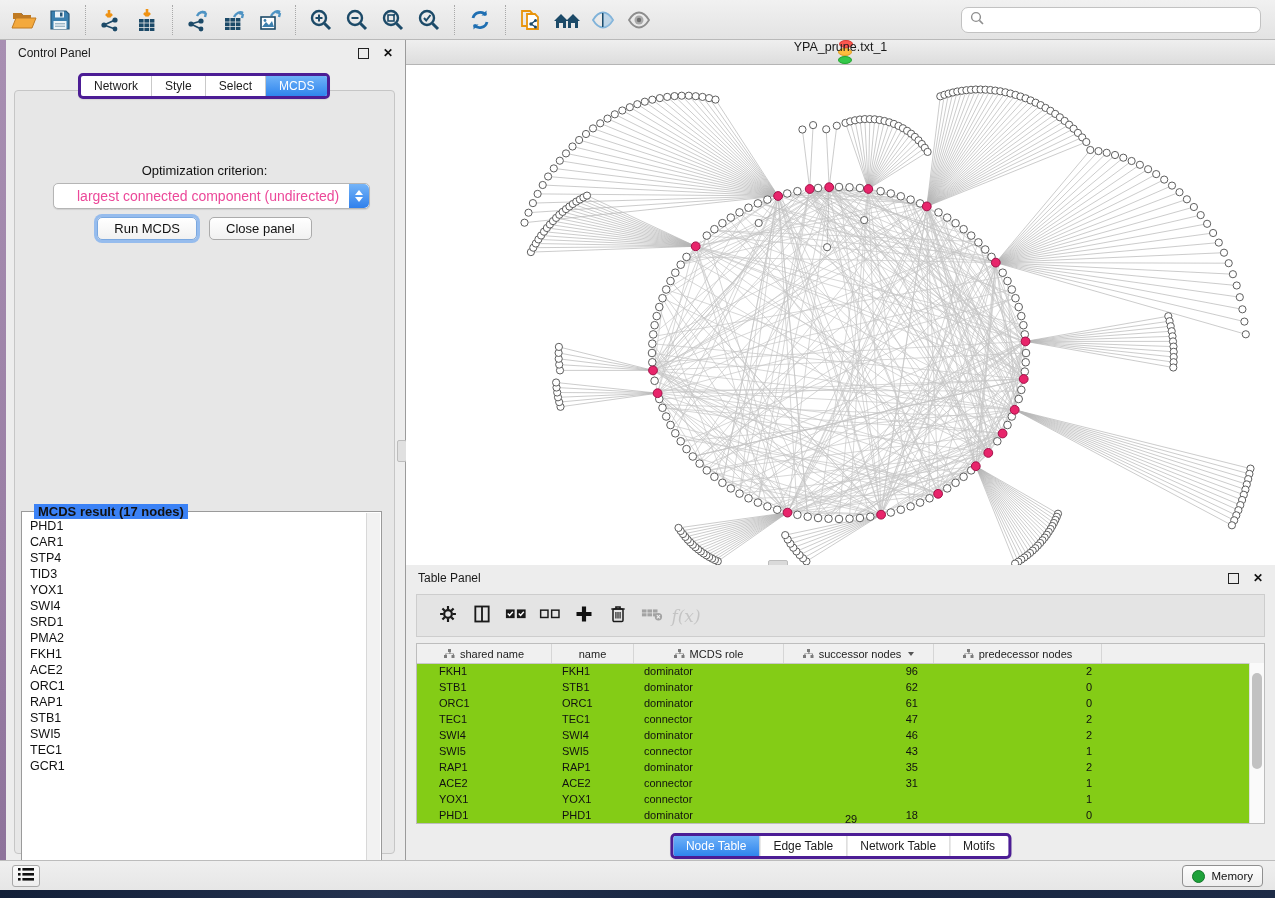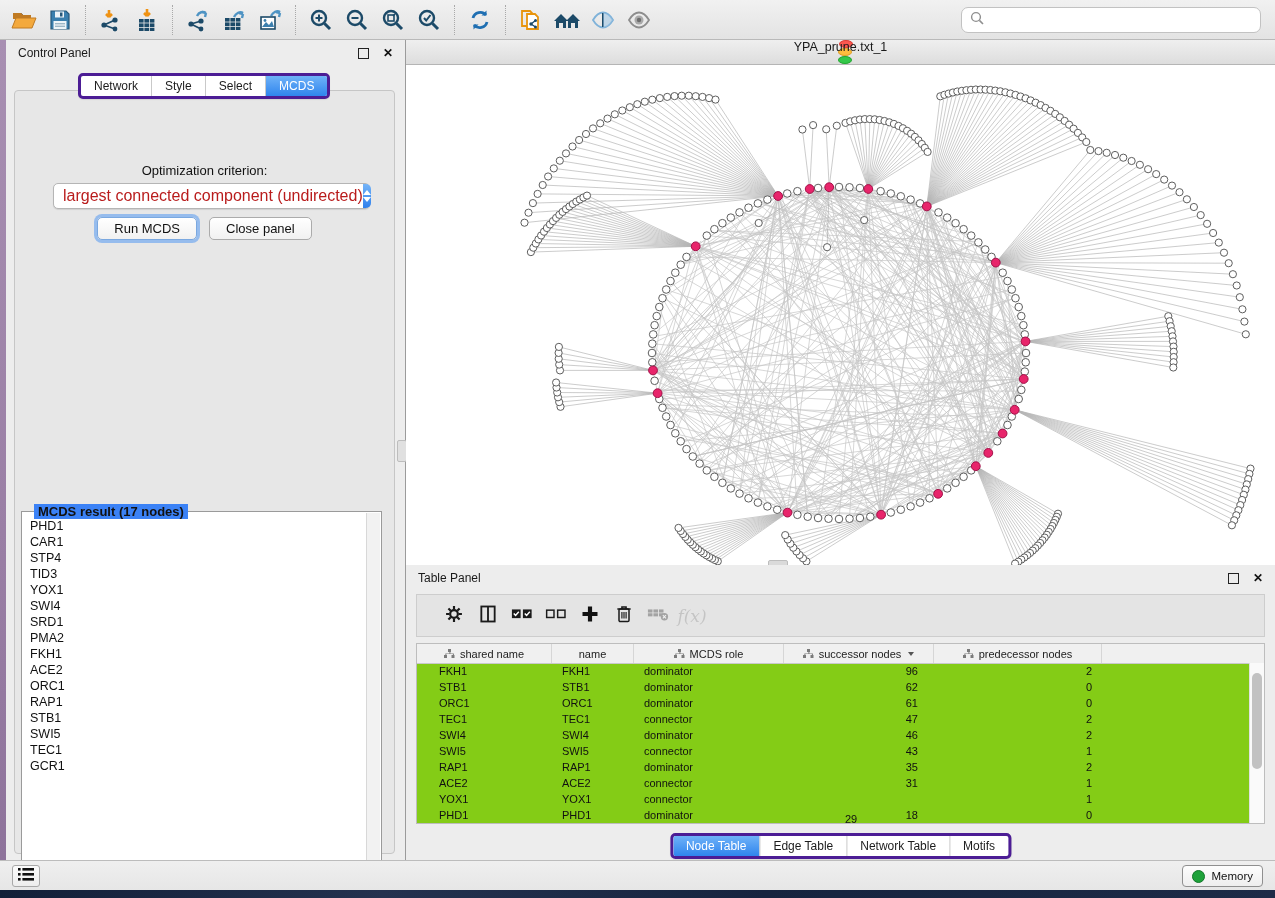--- a/index.html
+++ b/index.html
@@ -36,21 +36,21 @@
   .seg{display:flex;border:3px solid #4c1d95;border-radius:5px;background:#fff;overflow:hidden;
     box-shadow:0 1px 1px rgba(0,0,0,.08);}
   .seg .s{padding:3px 13px;font-size:12px;color:#1c1c1c;border-left:1px solid #c9c9c9;white-space:nowrap;}
   .seg .s:first-child{border-left:none;}
   .seg .s.active{background:linear-gradient(#6fb2f8,#2f85ee);color:#fff;}
   .cp-tabs{position:absolute;left:72px;top:33px;z-index:3;}
   .opt-label{position:absolute;left:0;right:0;top:72px;text-align:center;font-size:13px;color:#111;}
   .dropdown{position:absolute;left:38px;top:92px;width:315px;height:24px;background:#fff;
     border:1px solid #b5b5b5;border-radius:5px;display:flex;align-items:center;
     box-shadow:0 1px 1px rgba(0,0,0,.1);}
-  .dropdown .dval{flex:1;font-size:16px;color:#b91c1c;padding-left:9px;white-space:nowrap;}
+  .dropdown .dval{flex:1;font-size:14px;color:#ec4899;padding-left:23px;white-space:nowrap;}
   .dd-stepper{width:20px;height:24px;border-radius:0 5px 5px 0;
     background:linear-gradient(#74b4f8,#3080ec);display:flex;flex-direction:column;
     align-items:center;justify-content:center;gap:2px;}
   .tri-up{width:0;height:0;border-left:4px solid transparent;border-right:4px solid transparent;
     border-bottom:5px solid #fff;}
   .tri-dn{width:0;height:0;border-left:4px solid transparent;border-right:4px solid transparent;
     border-top:5px solid #fff;}
   .btn-row{position:absolute;left:0;right:0;top:126px;display:flex;justify-content:center;gap:12px;}
   .mac-btn{font-family:"Liberation Sans",sans-serif;font-size:13px;color:#111;
     background:linear-gradient(#ffffff,#f1f1f1);border:1px solid #ababab;border-radius:5px;
@@ -80,21 +80,21 @@
   .tl{width:12px;height:12px;border-radius:50%;margin-left:8px;}
   .tl.red{background:#fc5850;border:1px solid #dd3f38;margin-left:10px;}
   .tl.yellow{background:#fdbd3e;border:1px solid #de9f27;}
   .tl.green{background:#34c84a;border:1px solid #23a631;}
   .net-title{position:absolute;left:0;right:0;text-align:center;font-size:12.5px;color:#1a1a1a;}
   .net-canvas{position:relative;width:869px;height:500px;background:#fff;overflow:hidden;}
 
   
   .table-panel{position:absolute;left:406px;top:565px;width:869px;height:295px;background:#ededed;}
   .tp-toolbar{position:absolute;left:10px;top:29px;width:849px;height:43px;background:#e4e4e4;
-    border:1px solid #cdcdcd;display:flex;align-items:center;padding-left:20px;box-sizing:border-box;}
+    border:1px solid #cdcdcd;display:flex;align-items:center;padding-left:14px;box-sizing:border-box;}
   .tpb{width:34px;height:34px;display:inline-flex;align-items:center;justify-content:center;
     background:transparent;border:none;padding:0;}
   .tpb.disabled{opacity:.42;}
   .fx{font-family:"DejaVu Serif",serif;font-style:italic;font-size:17px;color:#9a9a9a;}
   .tp-table{position:absolute;left:10px;top:78px;width:849px;height:181px;background:#84cc16;
     border:1px solid #bdbdbd;box-sizing:border-box;overflow:hidden;}
   .tp-head{position:absolute;left:0;top:0;right:0;height:19px;background:#f0f0f0;
     border-bottom:1px solid #c9c9c9;display:flex;}
   .hcell{display:flex;align-items:center;justify-content:center;font-size:11px;color:#222;
     border-right:1px solid #d6d6d6;box-sizing:border-box;gap:5px;}

